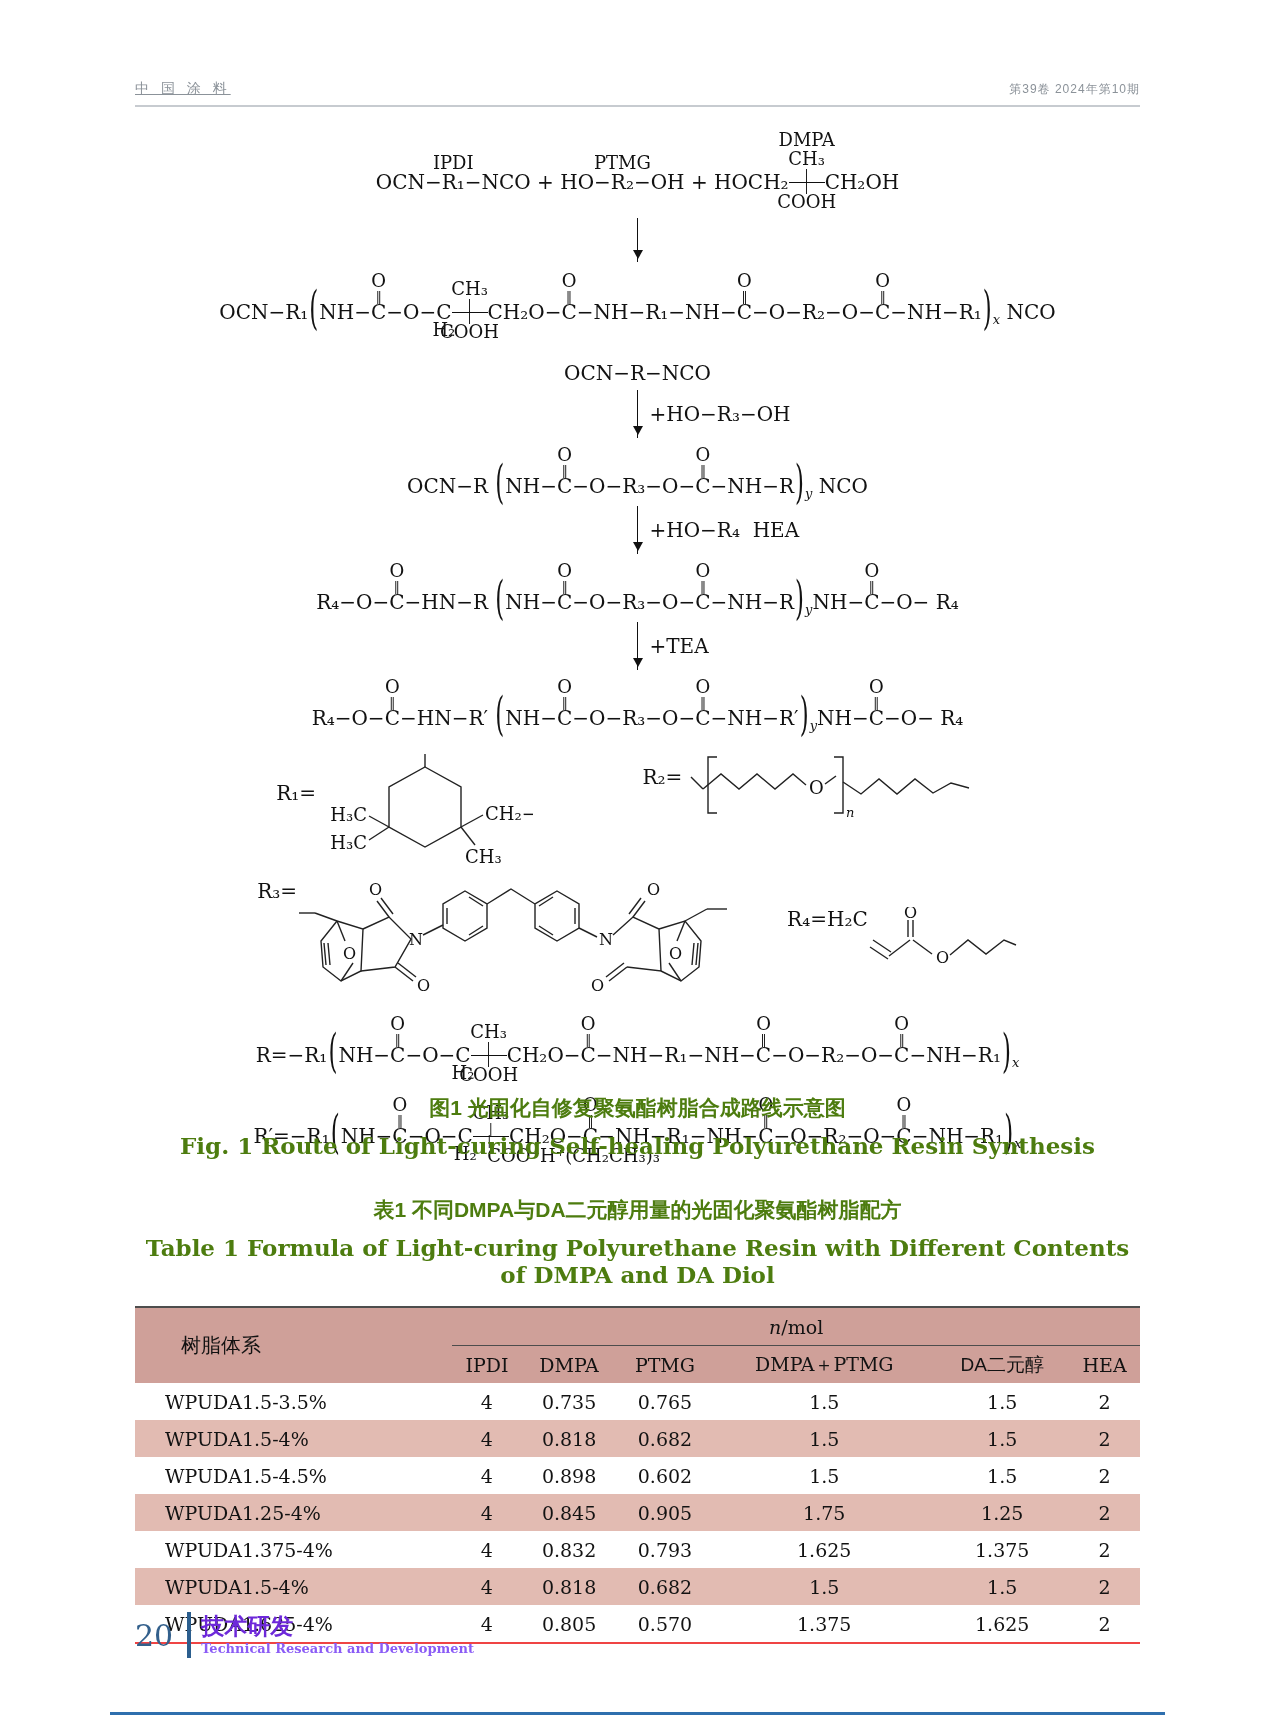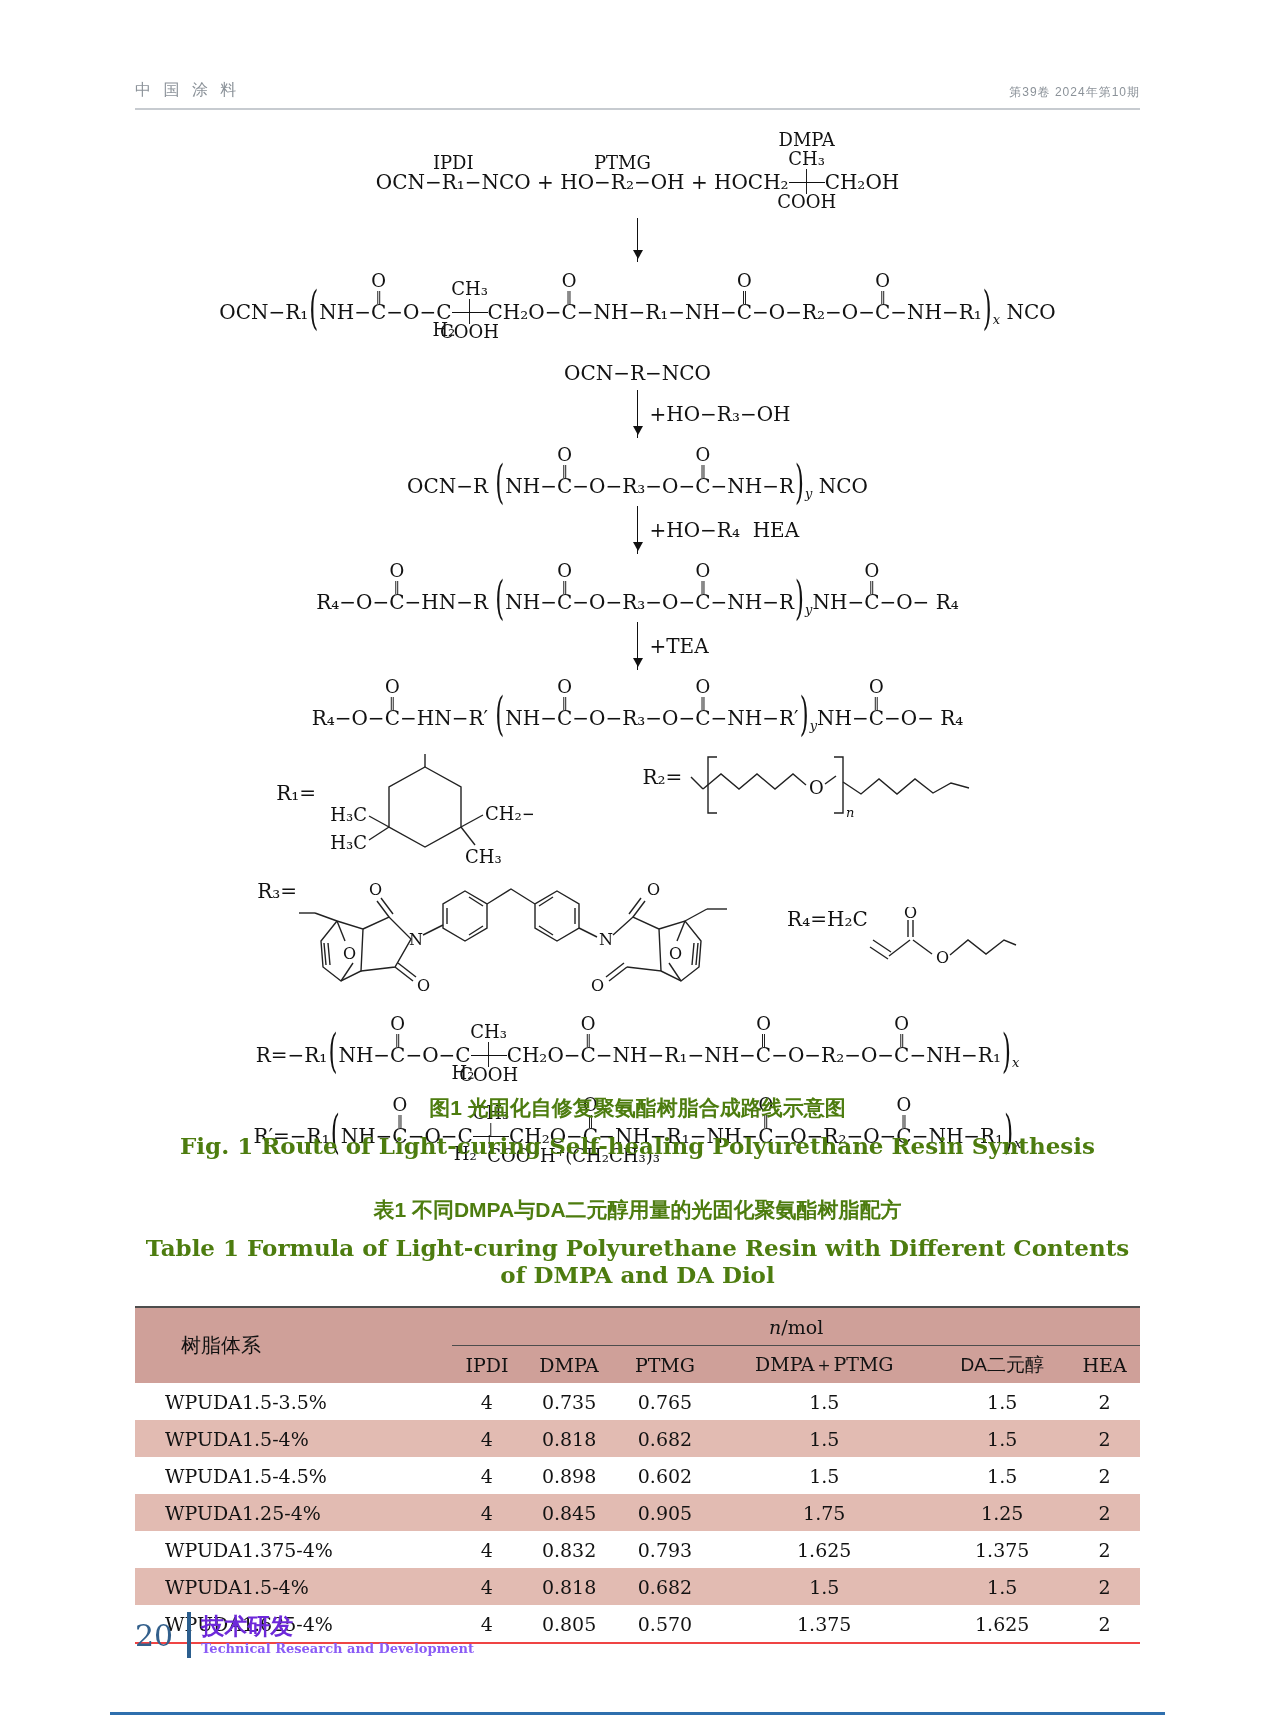--- a/index.html
+++ b/index.html
@@ -3,21 +3,21 @@
 <meta charset="utf-8">
 <style>
   html,body{margin:0;padding:0;background:#e8e8e8;}
   .page{position:relative;width:1275px;height:1718px;margin:0 auto;background:#ffffff;
         font-family:"DejaVu Serif",serif;color:#121212;overflow:hidden;}
 
   
   .page-header{position:absolute;left:135px;right:135px;top:80px;display:flex;
                justify-content:space-between;align-items:flex-end;padding-bottom:7px;
                border-bottom:2px solid #c7cbd0;font-family:"Liberation Sans",sans-serif;color:#8b9299;}
-  .journal-name{font-size:16px;letter-spacing:4px;}
+  .journal-name{font-size:14px;letter-spacing:4px;text-decoration:underline;}
   .issue-info{font-size:12px;letter-spacing:1px;}
 
   
   .scheme{position:absolute;top:118px;left:60px;right:60px;}
   .chem-line{position:relative;display:flex;justify-content:center;align-items:baseline;
              font-size:20px;white-space:pre;}
   .tok{position:relative;display:inline-block;white-space:pre;}
   .tok sub{font-size:13px;font-style:italic;}
   .dec{position:absolute;left:50%;transform:translateX(-50%);display:flex;flex-direction:column;
        align-items:center;line-height:1.05;font-size:18px;white-space:pre;}

